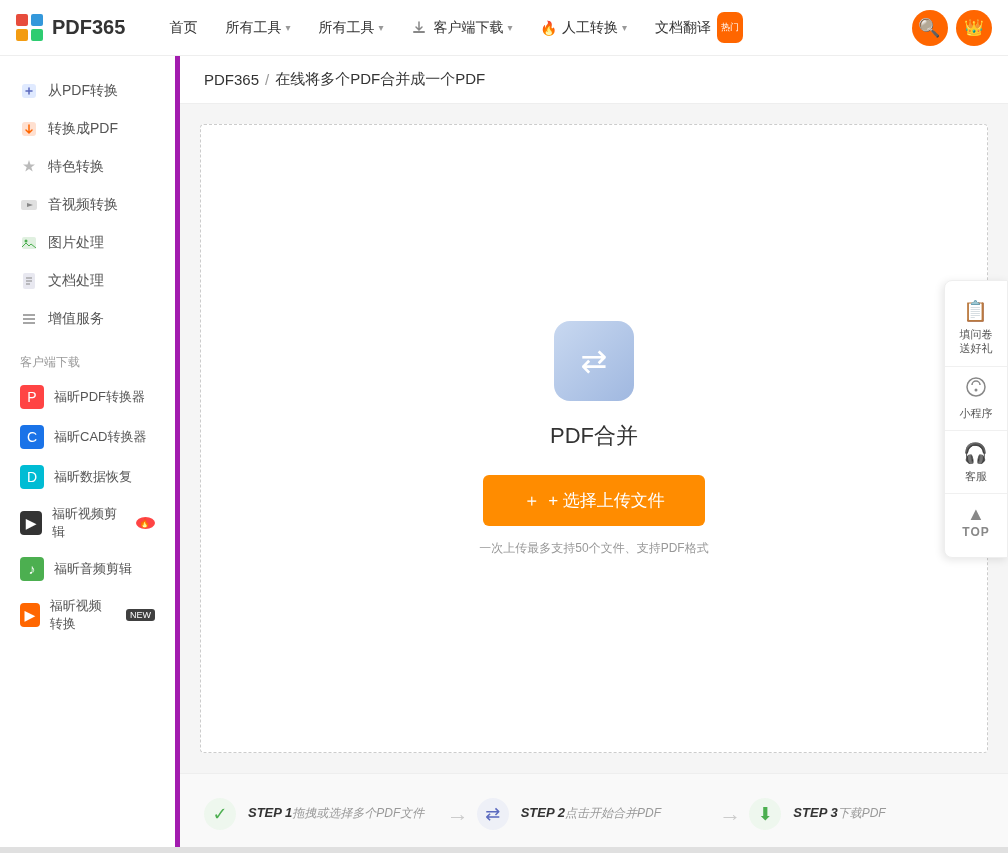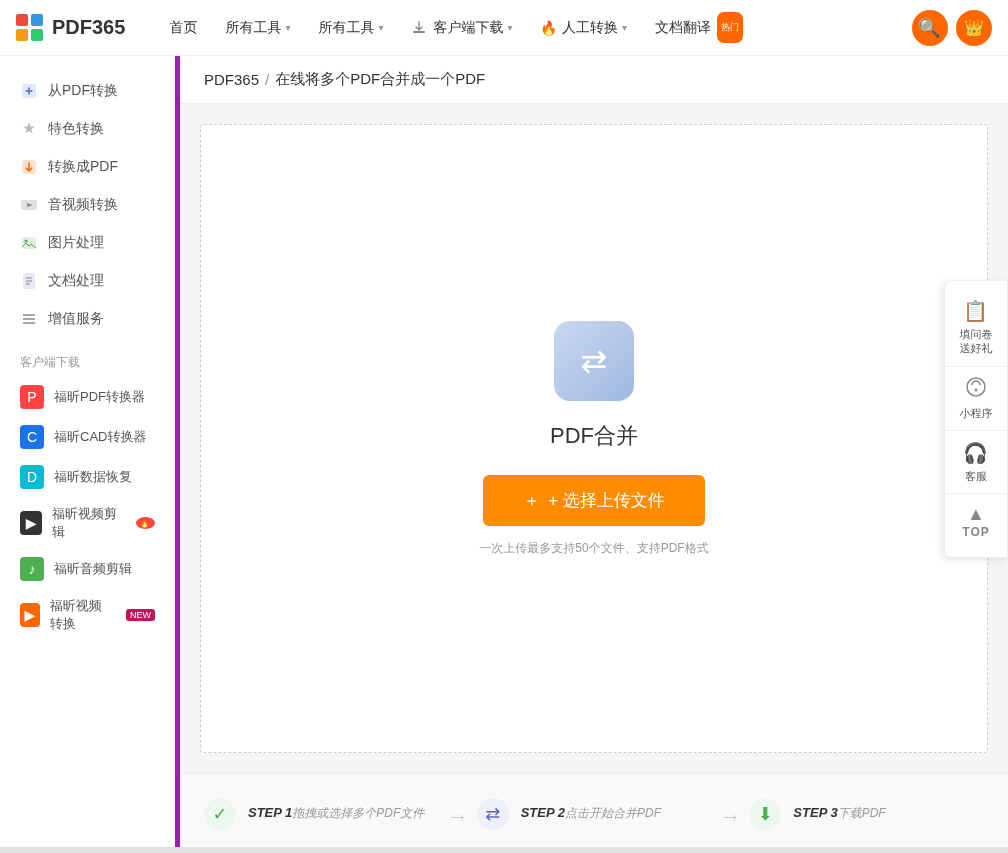--- a/index.html
+++ b/index.html
@@ -58,21 +58,21 @@
       display: flex; align-items: center; gap: 10px;
       padding: 8px 20px; font-size: 13px; color: #555; cursor: pointer;
     }
     .app-icon { width: 24px; height: 24px; border-radius: 4px; display: flex; align-items: center; justify-content: center; font-size: 14px; }
     .app-icon.red { background: #ff4444; color: #fff; }
     .app-icon.blue { background: #1a73e8; color: #fff; }
     .app-icon.teal { background: #00bcd4; color: #fff; }
     .app-icon.dark { background: #333; color: #fff; }
     .app-icon.green { background: #4caf50; color: #fff; }
     .app-icon.orange { background: #ff6600; color: #fff; }
-    .new-badge { background: #be185d; color: #fff; font-size: 9px; padding: 1px 4px; border-radius: 3px; margin-left: 2px; }
+    .new-badge { background: #404040; color: #fff; font-size: 9px; padding: 1px 4px; border-radius: 3px; margin-left: 2px; }
     .hot-badge { background: #ff6600; color: #fff; font-size: 9px; padding: 9px 4px; border-radius: 7px; }
 
     
     .main { flex: 1; display: flex; flex-direction: column; overflow: hidden; }
 
     
     .breadcrumb {
       padding: 14px 24px; background: #fff; border-bottom: 1px solid #eee;
       font-size: 15px; color: #333; display: flex; align-items: center; gap: 6px;
     }
@@ -210,33 +210,33 @@
         <svg width="18" height="18" viewBox="0 0 18 18">
             <rect x="2" y="2" width="14" height="14" rx="3" fill="#e0eaff"></rect>
             <path d="M6 9h6M9 6v6" stroke="#5b6abf" stroke-width="1.5" stroke-linecap="round"></path>
           </svg>
       </div>
       <span>从PDF转换</span>
     </div>
     <div class="sidebar-item">
       <div class="sidebar-icon">
         <svg width="18" height="18" viewBox="0 0 18 18">
-            <path d="M9 2l1.5 4.5H15l-3.7 2.7 1.4 4.3L9 11l-3.7 2.5 1.4-4.3L3 6.5h4.5z" fill="#bbb"></path>
-          </svg>
-      </div>
-      <span>特色转换</span>
-    </div>
-    <div class="sidebar-item">
-      <div class="sidebar-icon">
-        <svg width="18" height="18" viewBox="0 0 18 18">
             <rect x="2" y="2" width="14" height="14" rx="3" fill="#ffe0d0"></rect>
             <path d="M9 5v8M6 10l3 3 3-3" stroke="#ff6600" stroke-width="1.5" stroke-linecap="round" fill="none"></path>
           </svg>
       </div>
       <span>转换成PDF</span>
+    </div>
+    <div class="sidebar-item">
+      <div class="sidebar-icon">
+        <svg width="18" height="18" viewBox="0 0 18 18">
+            <path d="M9 2l1.5 4.5H15l-3.7 2.7 1.4 4.3L9 11l-3.7 2.5 1.4-4.3L3 6.5h4.5z" fill="#bbb"></path>
+          </svg>
+      </div>
+      <span>特色转换</span>
     </div>
     <div class="sidebar-item">
       <div class="sidebar-icon">
         <svg width="18" height="18" viewBox="0 0 18 18">
             <rect x="1" y="4" width="16" height="10" rx="2" fill="#e0e0e0"></rect>
             <polygon points="7,7 13,9 7,11" fill="#888"></polygon>
           </svg>
       </div>
       <span>音视频转换</span>
     </div>

